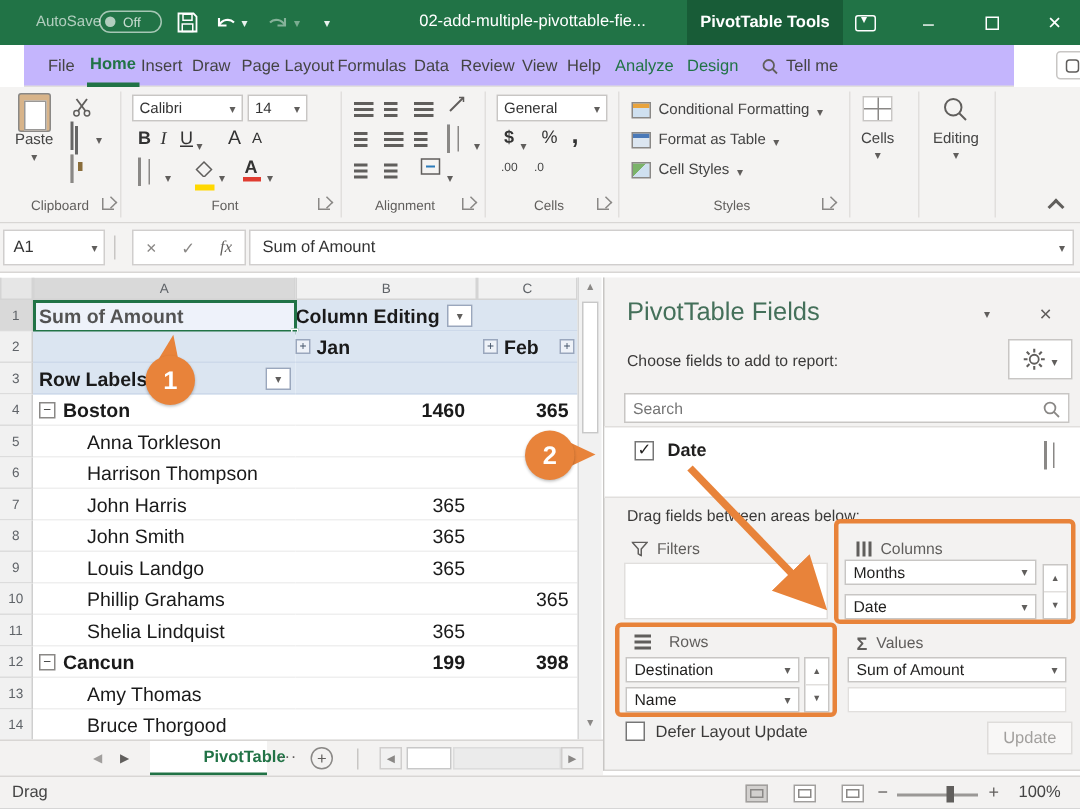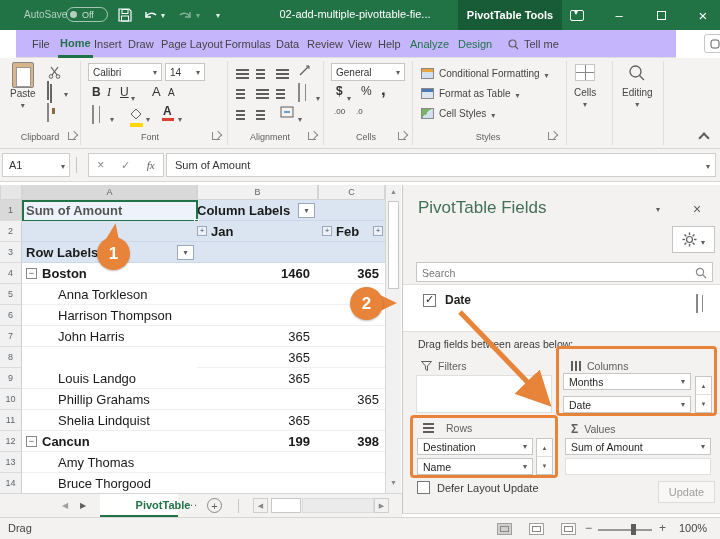--- a/index.html
+++ b/index.html
@@ -357,21 +357,21 @@
 
     <div class="colhdr" style="left:0;width:22px;background:#e6e6e6"></div>
     <div class="colhdr" style="left:22px;width:175px;background:#d9d9d9">A</div>
     <div class="colhdr" style="left:197px;width:121px">B</div>
     <div class="colhdr" style="left:318px;width:67px">C</div>
 
     <div class="srow" style="top:15px">
       <div class="rn" style="background:#d9d9d9">1</div>
       <div class="cell ca hdrc" style="background:#e8eef8">Sum of Amount</div>
       <div class="cell cb hdrc">
-          <span>Column Labels</span>
+          <span>Column Editing</span>
         </div>
       <div class="cell cc hdrc"></div>
       <div class="flt-dd caret-solo" style="left:298px;top:3px"></div>
       <div class="sel-a1"></div>
       <div class="fill-handle"></div>
     </div>
 
     <div class="srow" style="top:36px">
       <div class="rn">2</div>
       <div class="cell ca hdrc"></div>
@@ -419,20 +419,21 @@
         <div class="cell cc"></div>
     </div>
     <div class="srow" style="top:141px">
       <div class="rn">7</div>
       <div class="cell ca ind">John Harris</div>
       <div class="cell cb num">365</div>
       <div class="cell cc"></div>
     </div>
     <div class="srow" style="top:162px">
       <div class="rn">8</div>
+      <div class="cell ca ind">John Smith</div>
       <div class="cell cb num">365</div>
       <div class="cell cc"></div>
     </div>
     <div class="srow" style="top:183px">
       <div class="rn">9</div>
       <div class="cell ca ind">Louis Landgo</div>
       <div class="cell cb num">365</div>
       <div class="cell cc"></div>
     </div>
     <div class="srow" style="top:204px">
@@ -499,20 +500,21 @@
     <span class="zoom-track"></span>
     <span class="zoom-thumb"></span>
     <span class="zoom-sign" style="left:659px">+</span>
     <span class="abs" style="left:679px;top:4px">100%</span>
   </div>
 
   <div class="pane">
     <div class="pane-title">PivotTable Fields</div>
     <span class="pane-ctl caret-solo" style="left:253px"></span>
     <span class="pane-ctl" style="left:290px;font-size:14px">×</span>
+    <div class="pane-sub">Choose fields to add to report:</div>
     <div class="gear-btn">
       <svg width="15" height="15" viewBox="0 0 15 15">
           <circle cx="7.5" cy="7.5" r="3" fill="none" stroke="#605e5c" stroke-width="1.2"></circle>
           <g stroke="#605e5c" stroke-width="1.4">
             <line x1="7.5" y1="0.5" x2="7.5" y2="3"></line>
             <line x1="7.5" y1="12" x2="7.5" y2="14.5"></line>
             <line x1="0.5" y1="7.5" x2="3" y2="7.5"></line>
             <line x1="12" y1="7.5" x2="14.5" y2="7.5"></line>
             <line x1="2.5" y1="2.5" x2="4.3" y2="4.3"></line>
             <line x1="10.7" y1="10.7" x2="12.5" y2="12.5"></line>

